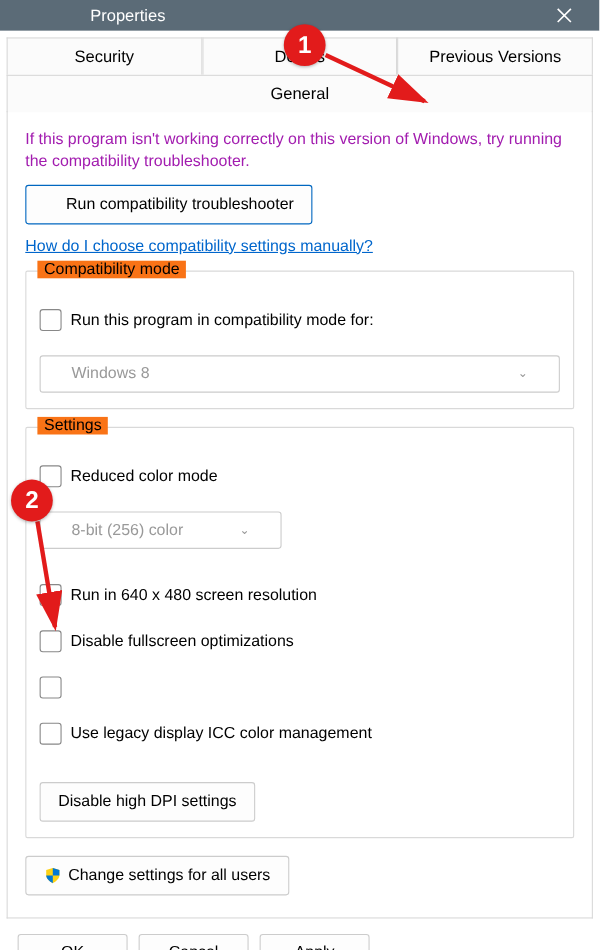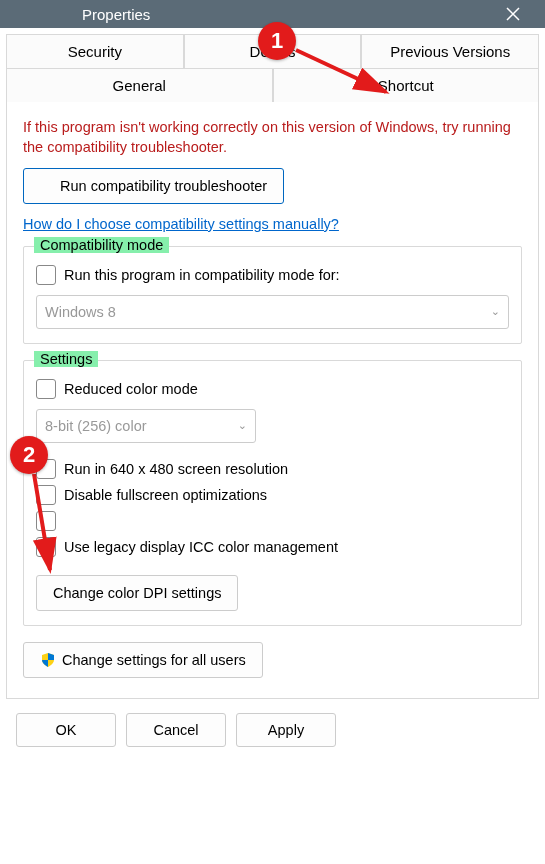--- a/index.html
+++ b/index.html
@@ -69,21 +69,21 @@
       border: 1px solid #d9d9d9;
       border-top: none;
       padding: 16px 16px 20px 16px;
       margin-top: -1px;
       position: relative;
       z-index: 1;
     }
     .intro-text {
       font-size: 14.5px;
       line-height: 1.4;
-      color: #b91c1c;
+      color: #a21caf;
       margin-bottom: 10px;
     }
     .btn {
       display: inline-flex;
       align-items: center;
       justify-content: center;
       padding: 9px 16px;
       font-size: 14.5px;
       background: #fdfdfd;
       border: 1px solid #ccc;
@@ -107,29 +107,29 @@
       border: 1px solid #d9d9d9;
       border-radius: 2px;
       padding: 12px 12px 14px 12px;
       margin-bottom: 16px;
       position: relative;
     }
     .group-legend {
       position: absolute;
       top: -10px;
       left: 10px;
-      background: #86efac;
+      background: #f97316;
       padding: 0 6px;
       font-size: 14.5px;
       color: #000;
     }
     .checkbox-row {
       display: flex;
       align-items: center;
-      margin: 6px 0;
+      margin: 22px 0;
       gap: 8px;
     }
     .checkbox {
       width: 20px;
       height: 20px;
       border: 1.5px solid #888;
       border-radius: 3px;
       display: flex;
       align-items: center;
       justify-content: center;
@@ -147,21 +147,21 @@
       border: solid #fff;
       border-width: 0 2px 2px 0;
       transform: rotate(45deg) translate(-1px, -1px);
     }
     .checkbox-label {
       font-size: 14.5px;
     }
     .select {
       border: 1px solid #ccc;
       border-radius: 3px;
-      padding: 8px 8px;
+      padding: 8px 28px;
       font-size: 14.5px;
       color: #999;
       display: flex;
       justify-content: space-between;
       align-items: center;
       margin-top: 10px;
       cursor: default;
     }
     .select.narrow {
       width: 220px;
@@ -226,21 +226,20 @@
       </svg>
   </div>
 </div>
 
 <div class="content">
   <div class="tabs">
     <div class="tab">Security</div>
     <div class="tab">Details</div>
     <div class="tab">Previous Versions</div>
     <div class="tab">General</div>
-    <div class="tab">Shortcut</div>
   </div>
 
   <div class="tab-content">
     <div class="intro-text">If this program isn't working correctly on this version of Windows, try running the compatibility troubleshooter.</div>
 
     <button class="btn troubleshoot">Run compatibility troubleshooter</button>
 
     <div><a class="link">How do I choose compatibility settings manually?</a></div>
 
     <div class="group">
@@ -282,21 +281,21 @@
 
       <div class="checkbox-row">
         <div class="checkbox"></div>
       </div>
 
       <div class="checkbox-row">
         <div class="checkbox"></div>
         <span class="checkbox-label">Use legacy display ICC color management</span>
       </div>
 
-      <button class="btn high-dpi-btn">Change color DPI settings</button>
+      <button class="btn high-dpi-btn">Disable high DPI settings</button>
     </div>
 
     <button class="btn shield-btn">
       <svg class="shield-icon" viewBox="0 0 16 16">
         <path d="M8 1 L14 3 V8 C14 12 8 15 8 15 C8 15 2 12 2 8 V3 Z" fill="#fcd116"></path>
         <path d="M8 1 L14 3 V8 H8 Z" fill="#0078d4"></path>
         <path d="M8 8 H2 V8 C2 12 8 15 8 15 Z" fill="#0078d4"></path>
       </svg>
       <span>Change settings for all users</span>
     </button>

